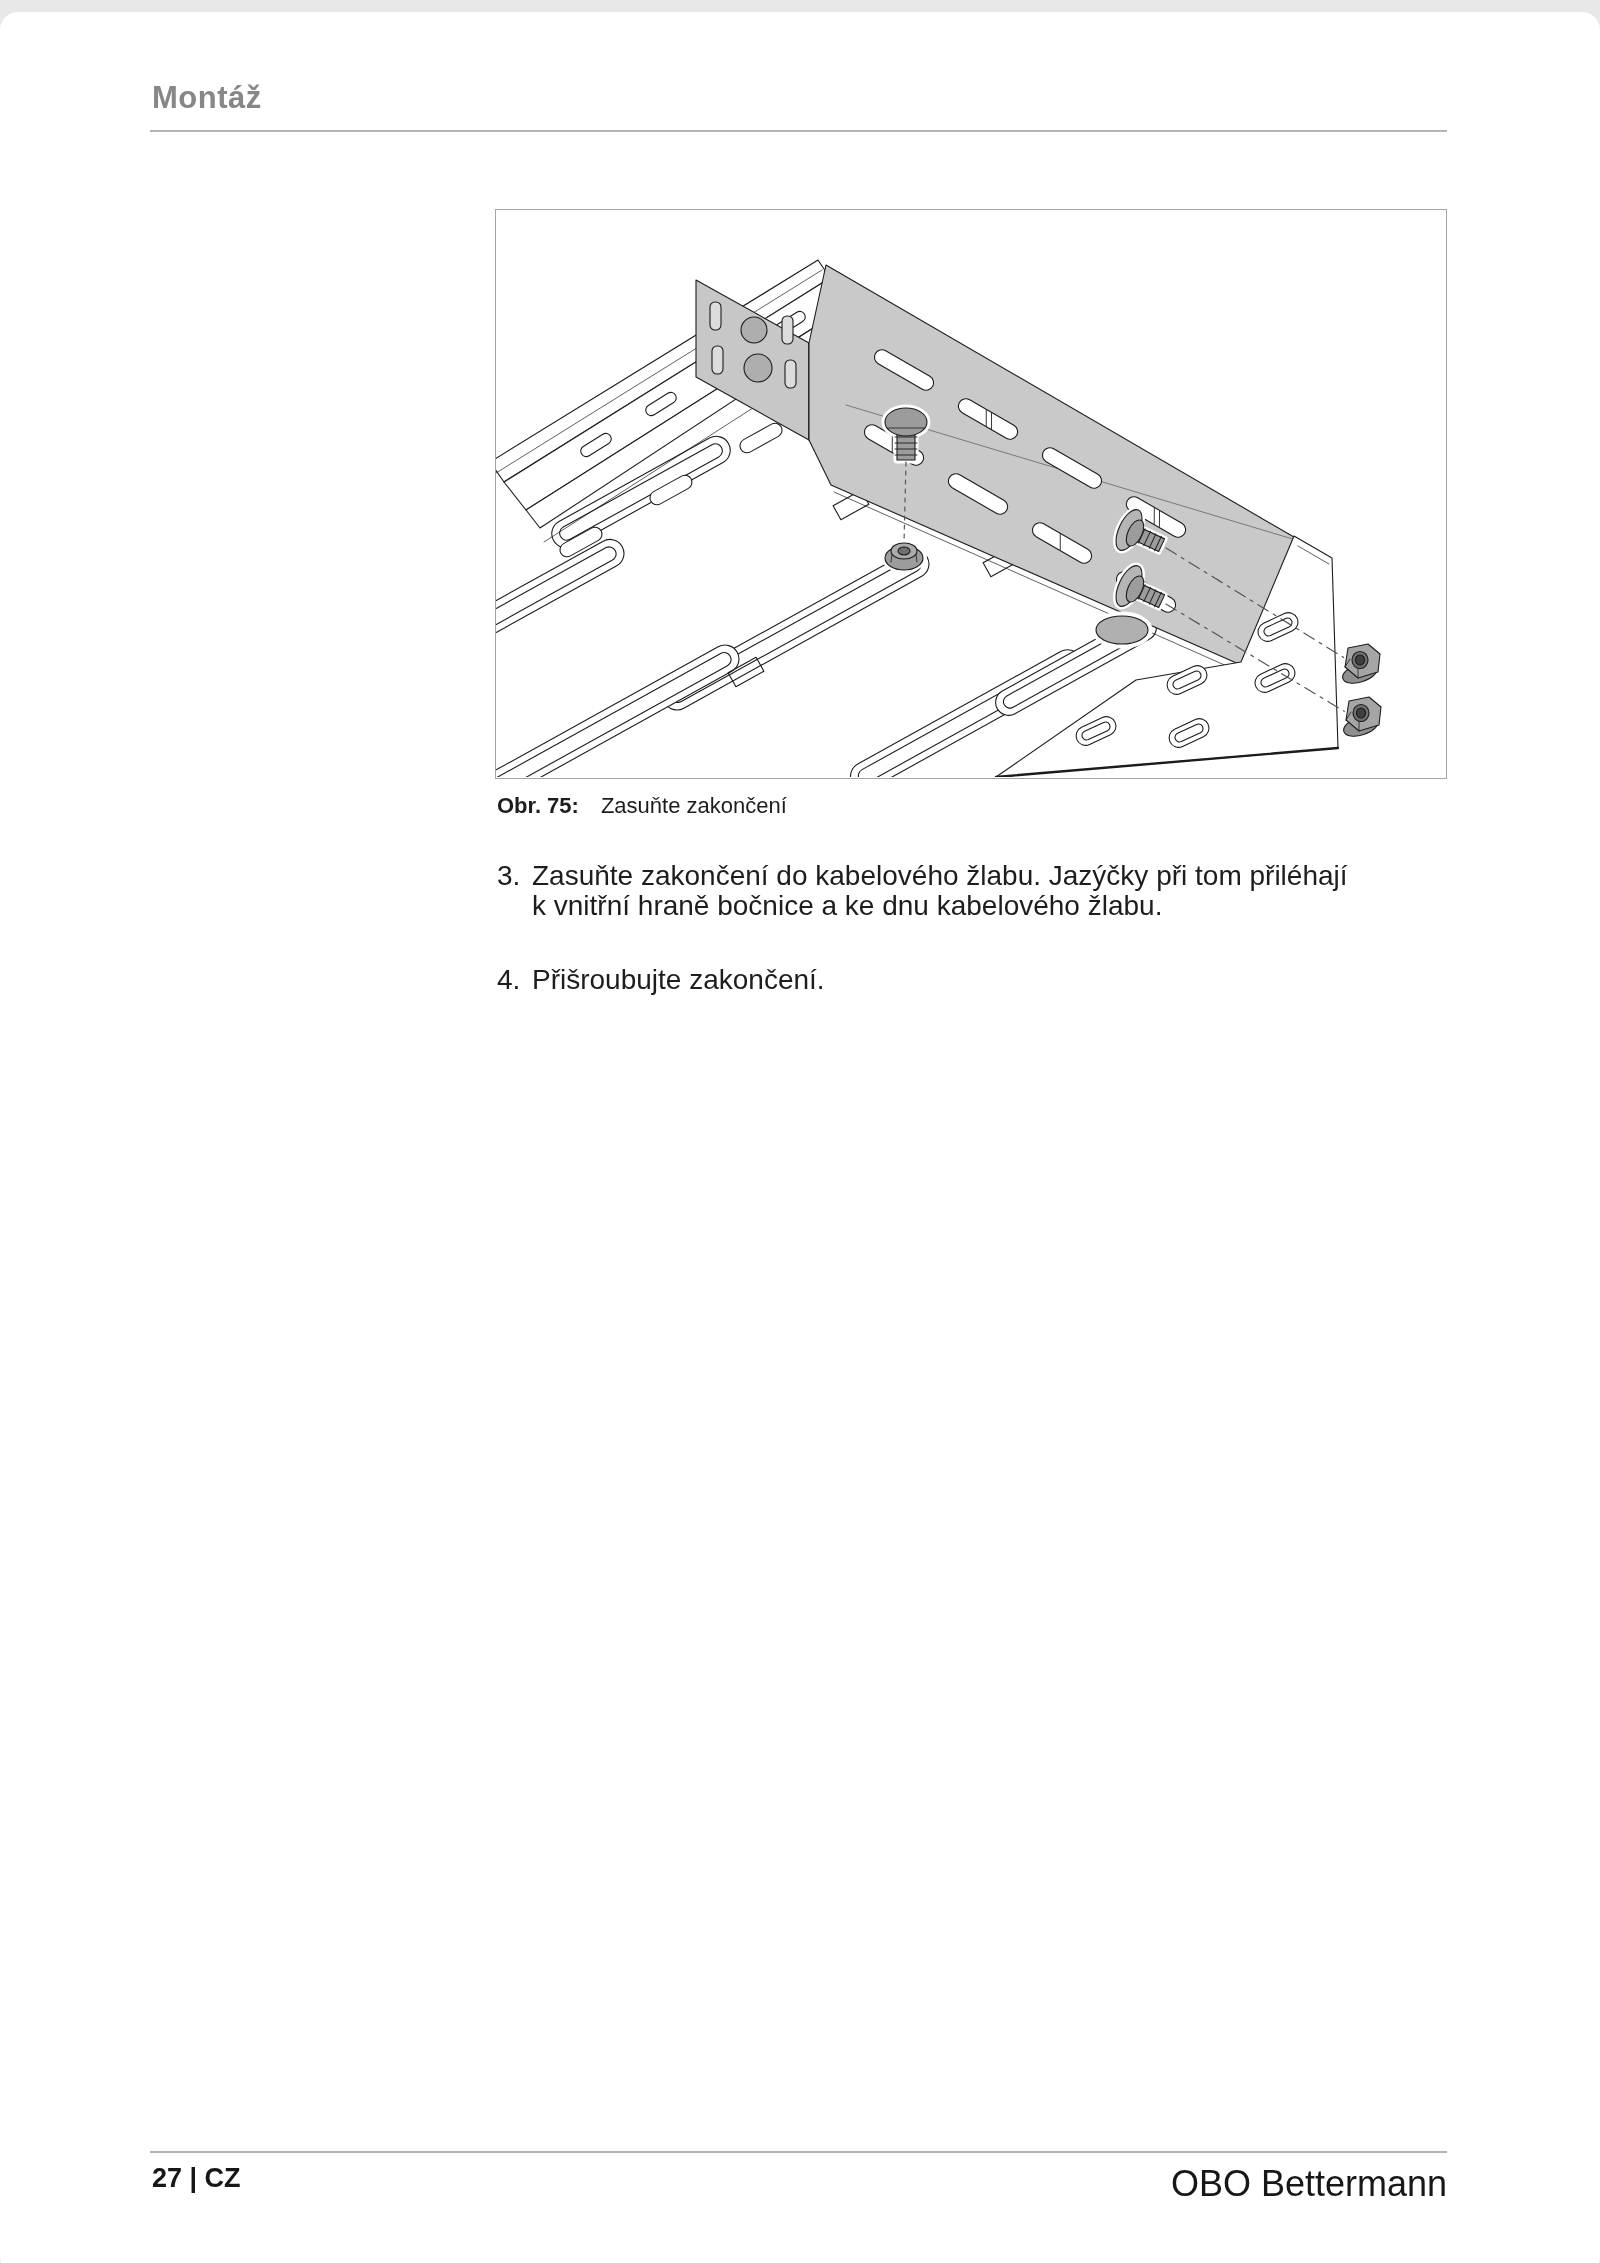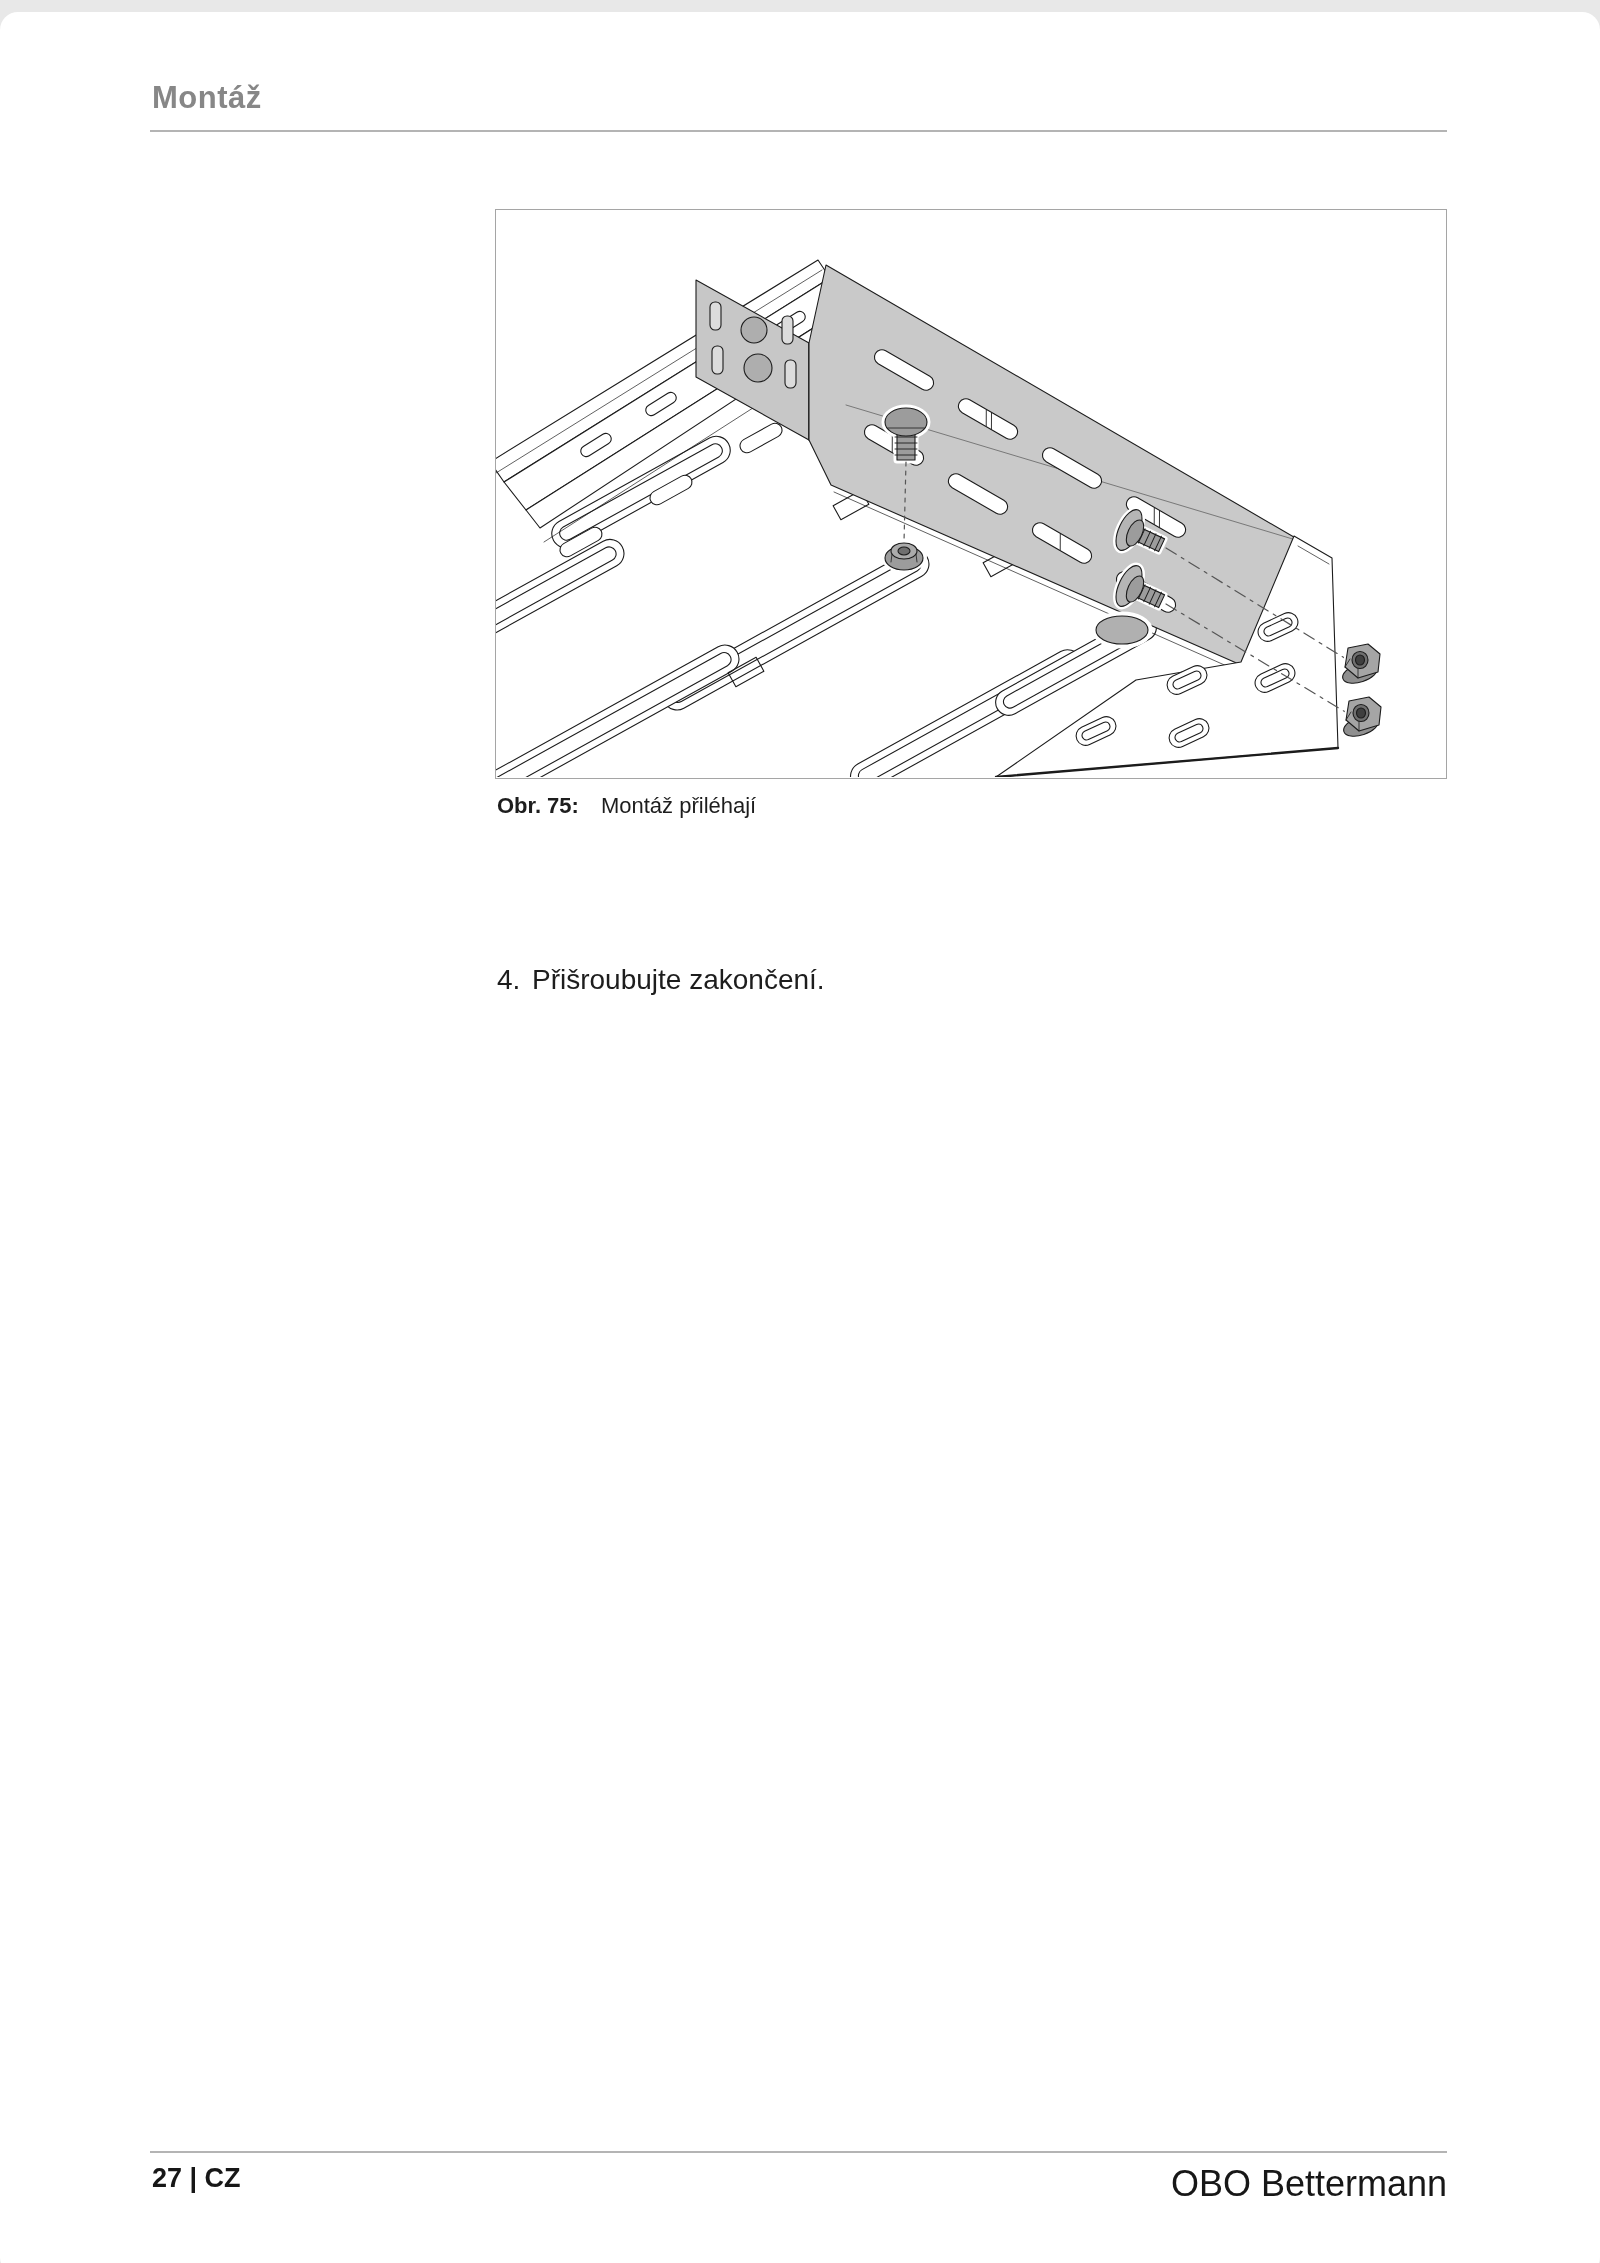--- a/index.html
+++ b/index.html
@@ -300,23 +300,27 @@
           <line x1="863" y1="521" x2="863" y2="511" stroke-width="0.8"></line>
           <line x1="850" y1="510" x2="855" y2="502" stroke-width="0.8"></line>
           <ellipse cx="865" cy="503" rx="8" ry="8.5" fill="#6f6f6f"></ellipse>
           <ellipse cx="865" cy="503" rx="4.5" ry="5" fill="#3f3f3f"></ellipse>
         </g>
       </g>
     </svg>
   </div>
 
   <div class="figure-caption">
-    <span class="cap-label">Obr. 75:</span><span class="cap-text">Montáž přiléhají</span>
+    <span class="cap-label">Obr. 75:</span><span class="cap-text">Zasuňte zakončení</span>
   </div>
 
+  <div class="step step-3">
+    <span class="step-num">3.</span><span class="step-text">Zasuňte zakončení do kabelového žlabu. Jazýčky při tom přiléhají
+k vnitřní hraně bočnice a ke dnu kabelového žlabu.</span>
+  </div>
 
   <div class="step step-4">
     <span class="step-num">4.</span><span class="step-text">Přišroubujte zakončení.</span>
   </div>
 
   <div class="rule footer-rule"></div>
   <span class="footer-left">27 | CZ</span>
   <span class="footer-right">OBO Bettermann</span>
 
 </div>

